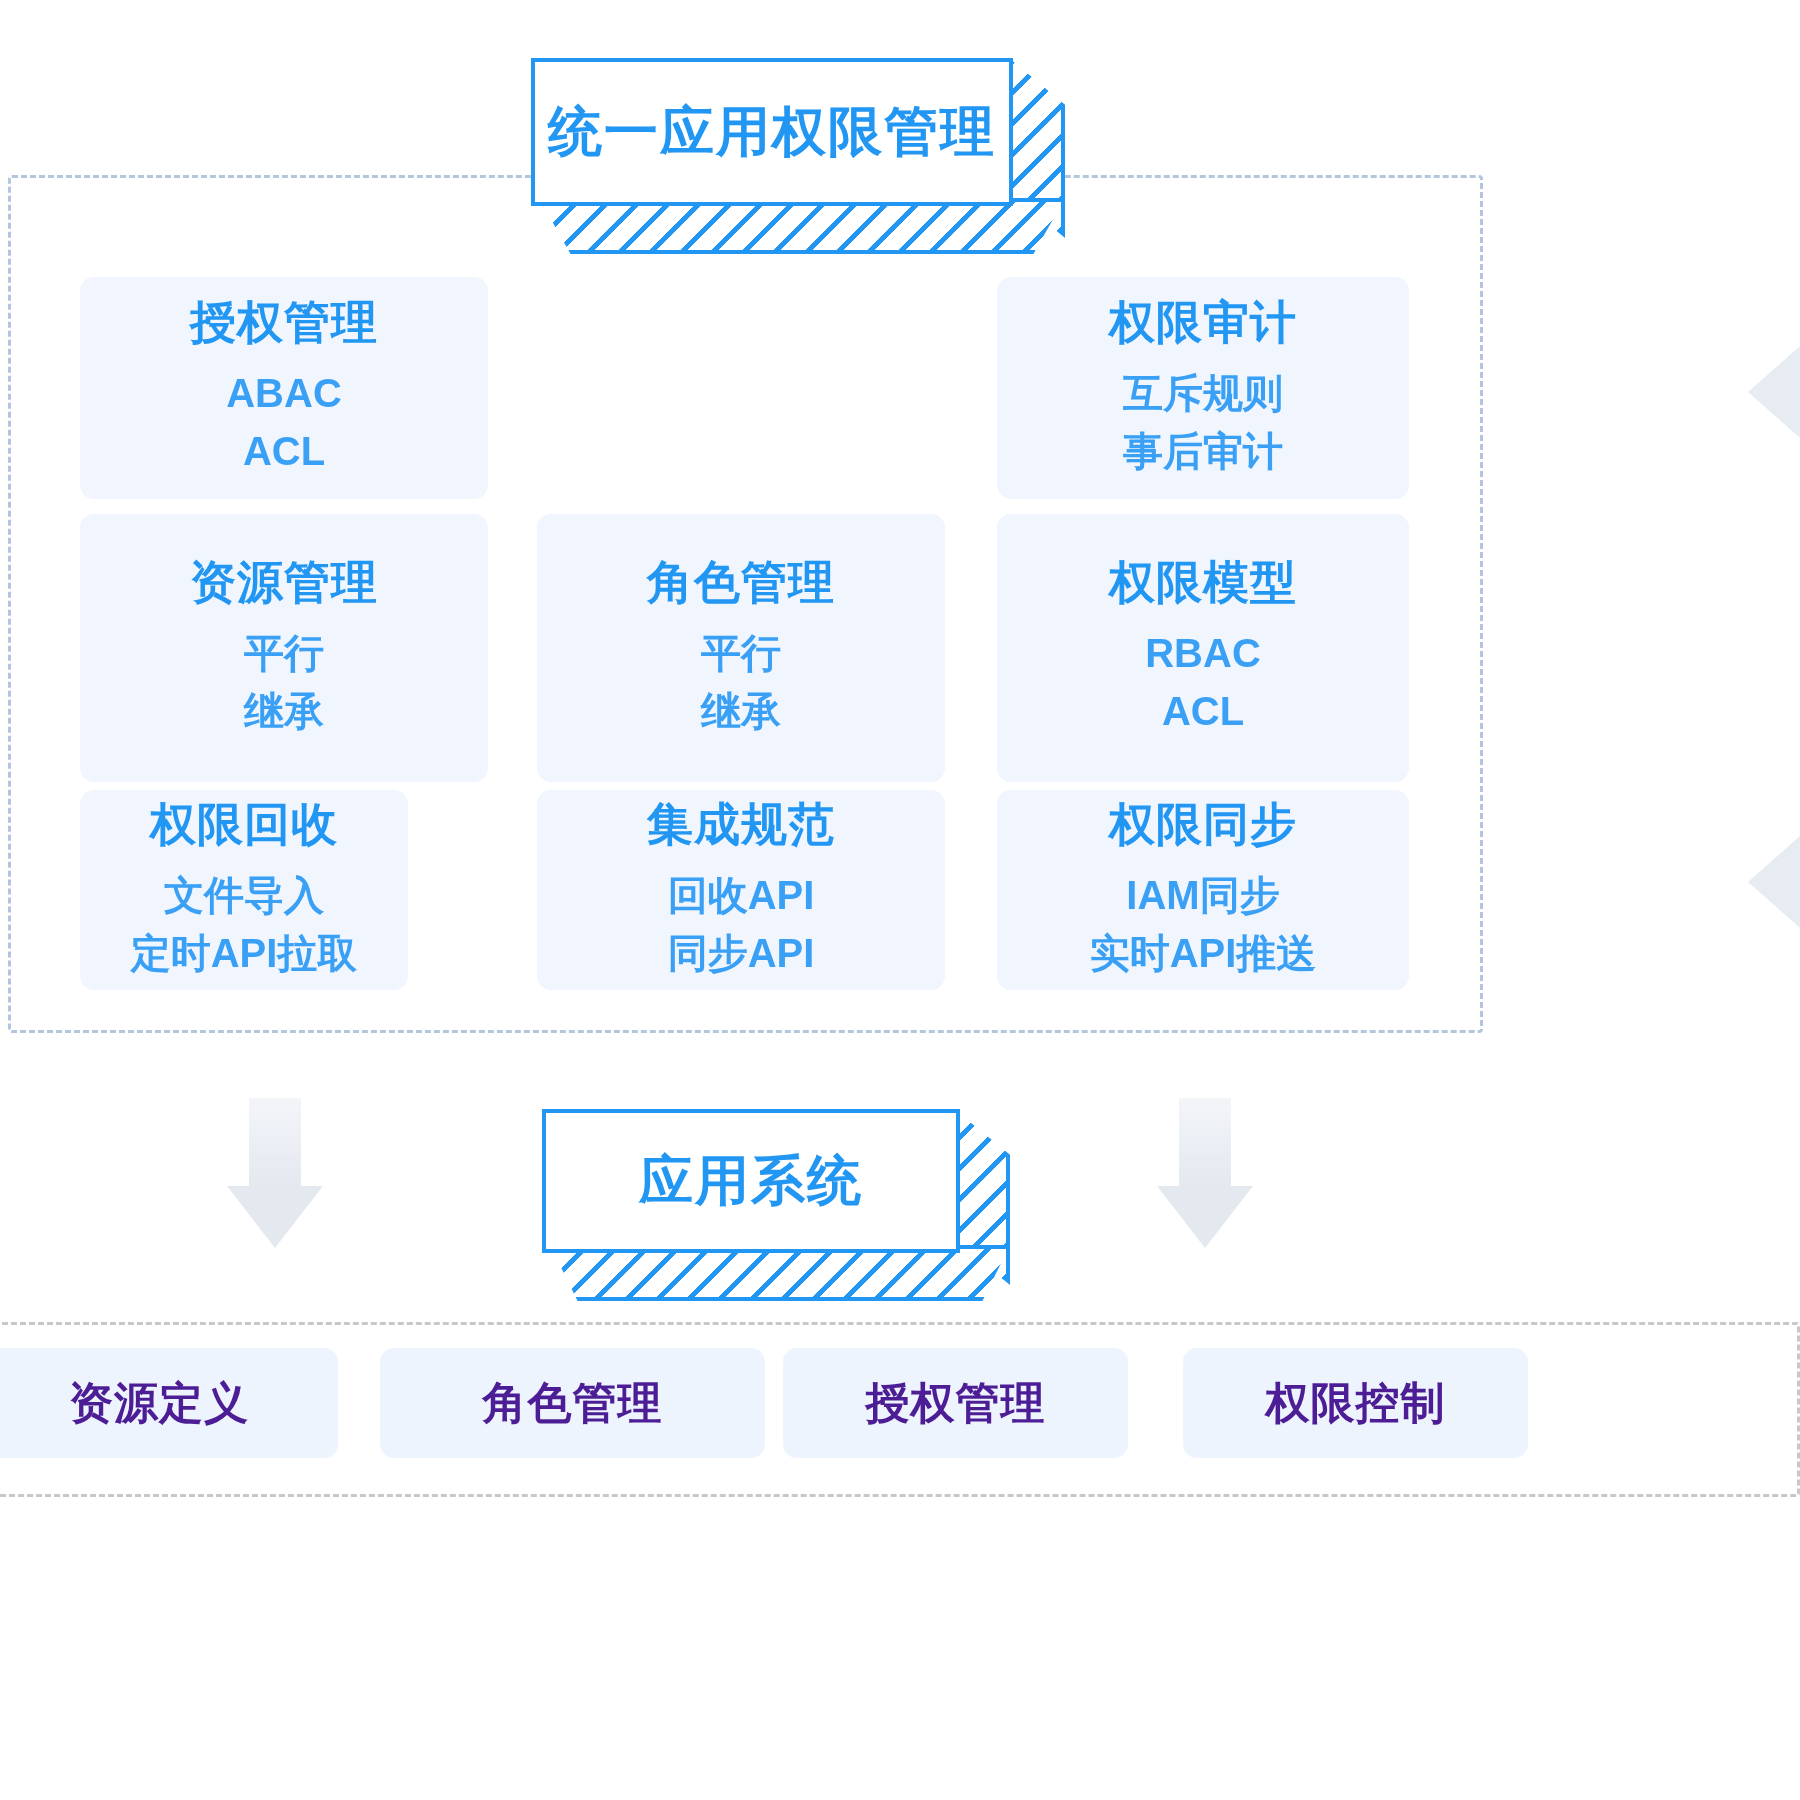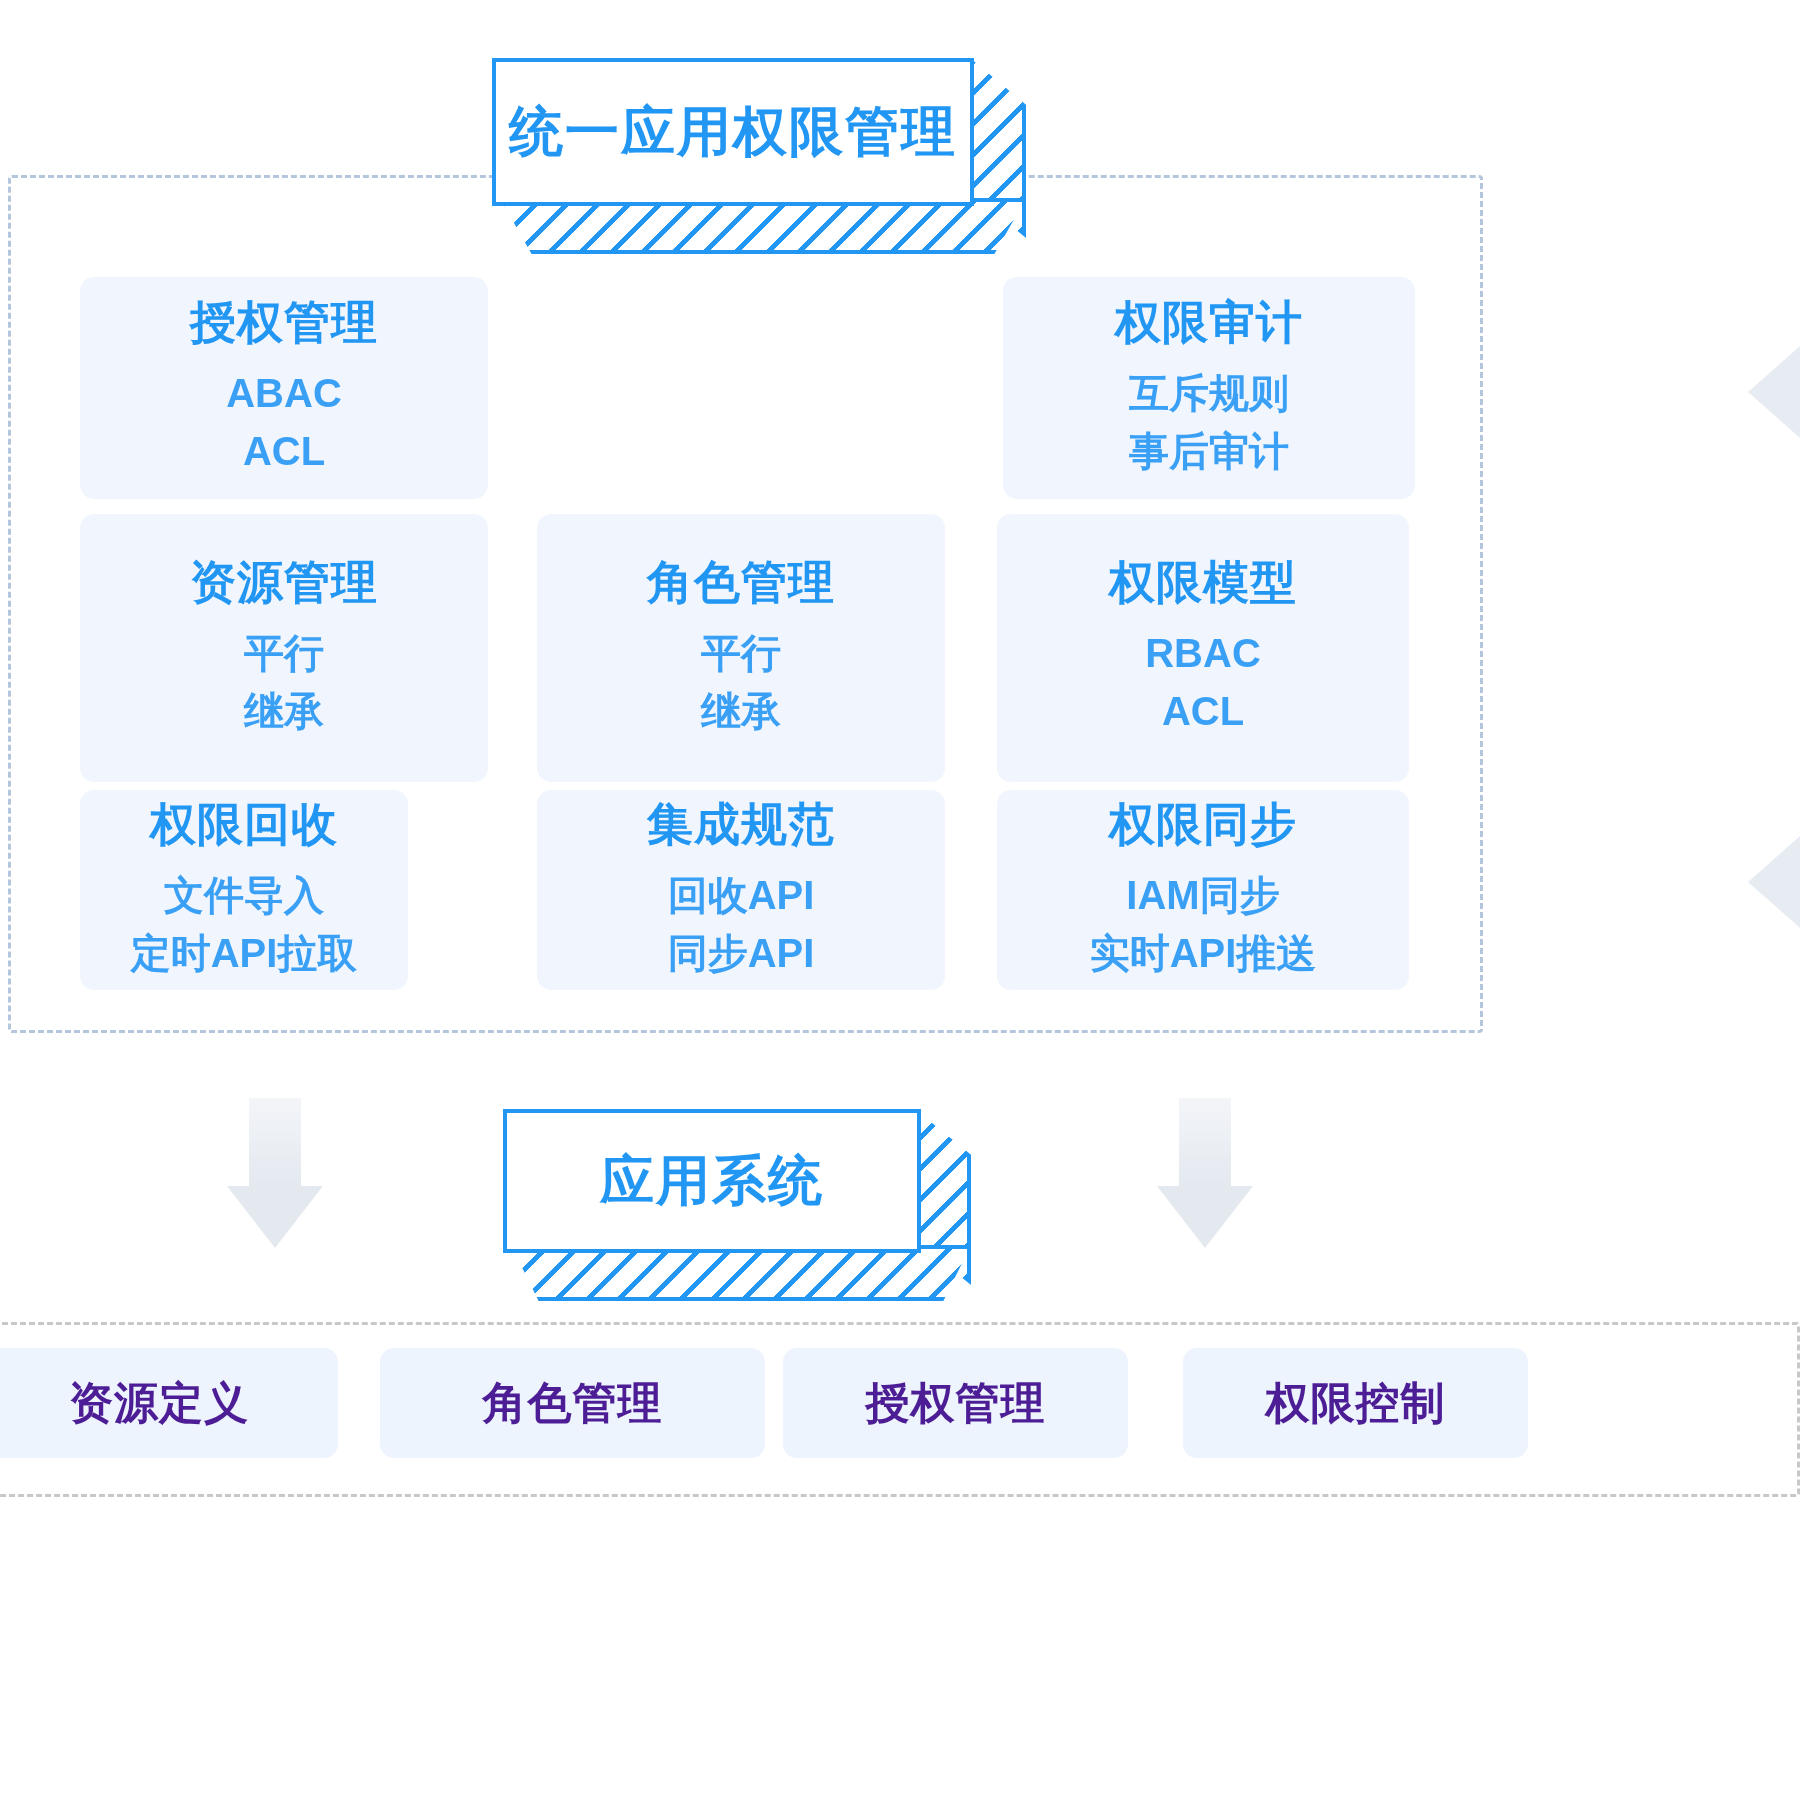--- a/index.html
+++ b/index.html
@@ -6,21 +6,21 @@
   body{
     width:1800px;height:1800px;
     background:#ffffff;
     font-family:"Liberation Sans","DejaVu Sans",sans-serif;
     overflow:hidden;
     position:relative;
   }
   .stage{position:absolute;left:0;top:0;width:1800px;height:1800px;}
 
   
-  .iso-box{position:absolute;}
+  .iso-box{position:absolute;margin-left:39px;}
   .iso-face{
     position:absolute;left:0;top:0;
     background:#ffffff;
     border:4px solid #2196f3;
     box-sizing:border-box;
     display:flex;align-items:center;justify-content:center;
   }
   .iso-face .iso-label{
     color:#2196f3;
     font-weight:bold;
@@ -141,21 +141,21 @@
     </div>
   </div>
 
   <div class="card" style="left:80px;top:277px;width:408px;height:222px;">
     <div class="card-title">授权管理</div>
     <div class="card-sub">ABAC</div>
     <div class="card-sub">ACL</div>
   </div>
 
 
-  <div class="card" style="left:997px;top:277px;width:412px;height:222px;margin-left:6px;">
+  <div class="card" style="left:997px;top:277px;width:412px;height:222px;">
     <div class="card-title">权限审计</div>
     <div class="card-sub">互斥规则</div>
     <div class="card-sub">事后审计</div>
   </div>
 
   <div class="card" style="left:80px;top:514px;width:408px;height:268px;">
     <div class="card-title">资源管理</div>
     <div class="card-sub">平行</div>
     <div class="card-sub">继承</div>
   </div>

